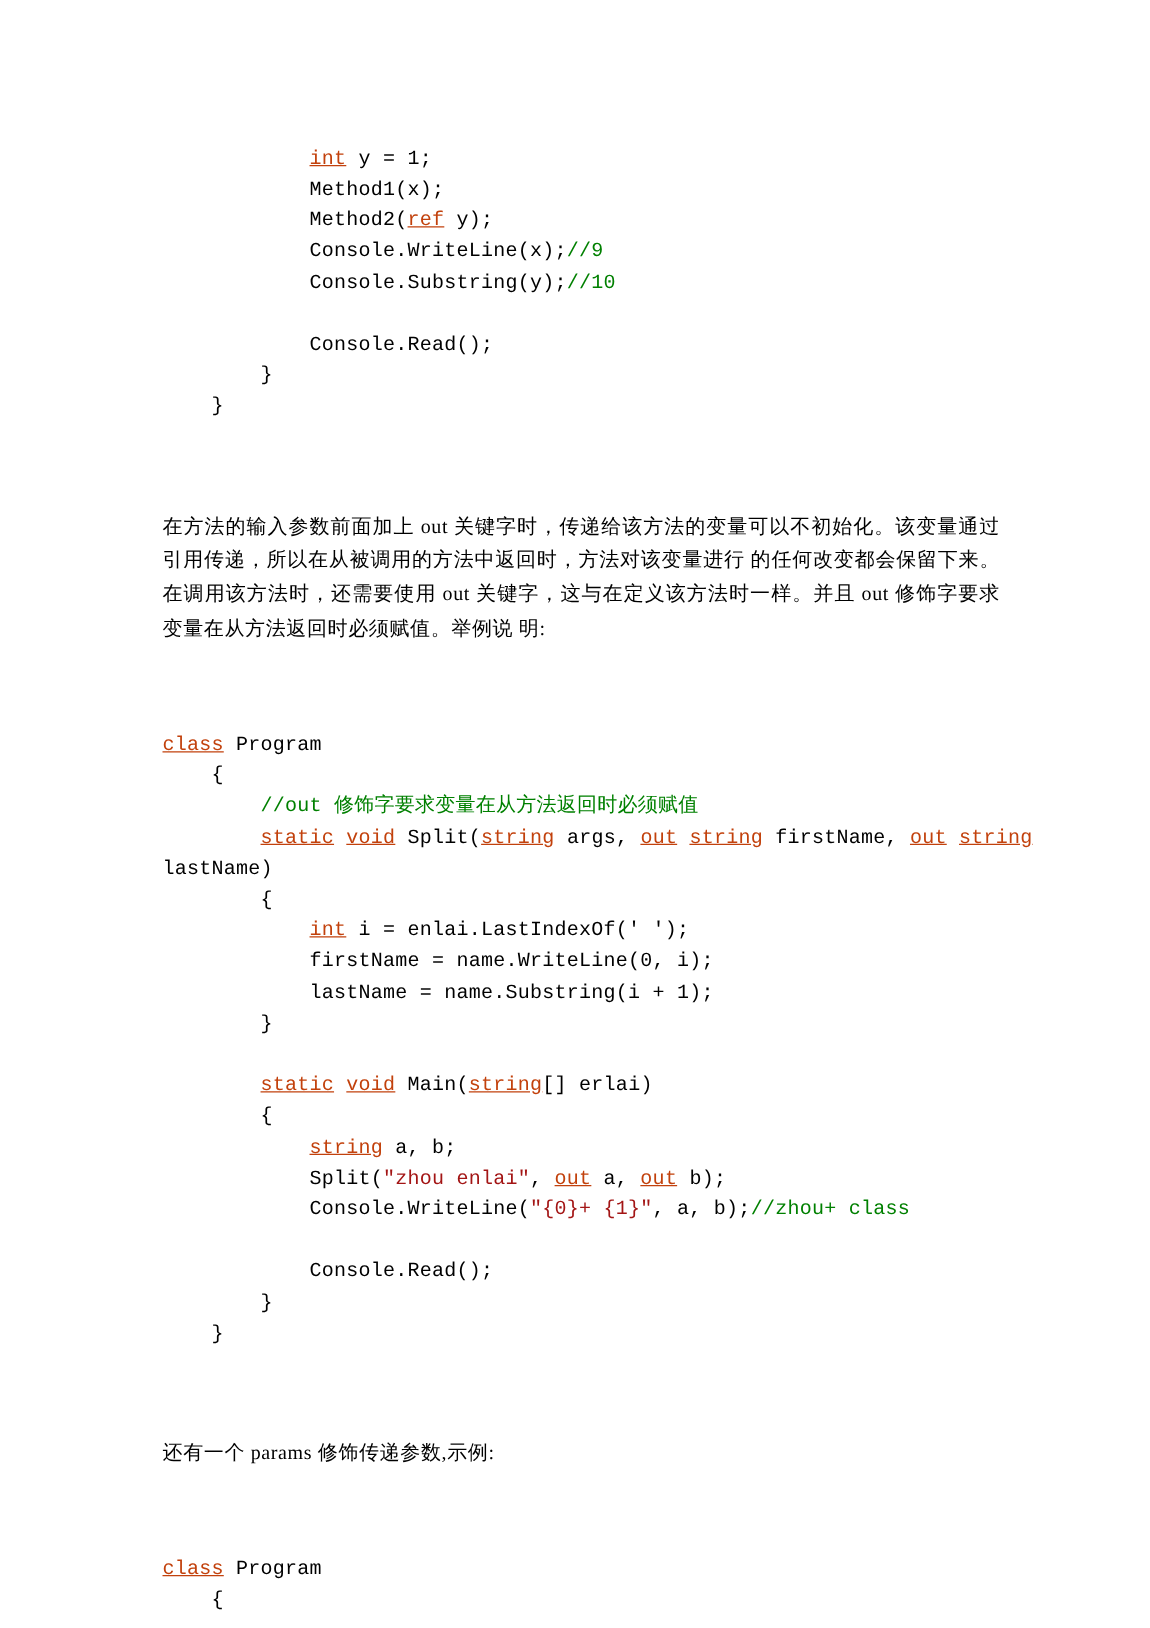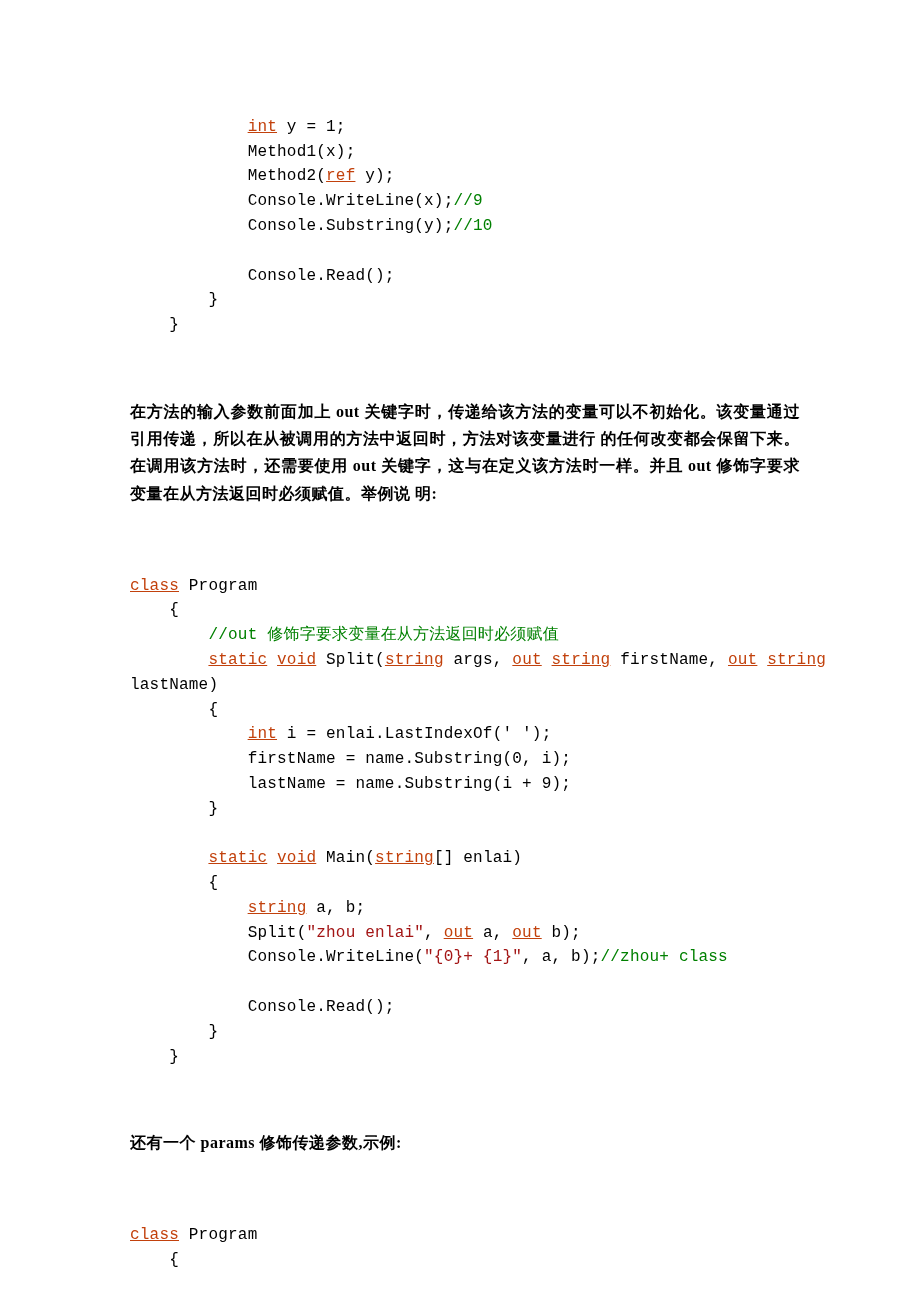--- a/index.html
+++ b/index.html
@@ -14,25 +14,24 @@
   }
   .code {
     font-family: "SimSun", "宋体", "Courier New", monospace;
     white-space: pre;
     letter-spacing: 0.2px;
   }
   .kw { color: #c2410c; text-decoration: underline; }
   .cm { color: #008000; }
   .str { color: #a31515; }
   .prose {
-    margin: 22px 0 22px 0;
+    margin: 32px 0 22px 0;
     text-align: justify;
     line-height: 1.7;
     letter-spacing: 0.5px;
-    font-weight: bold;
   }
   .gap { height: 20px; }
   .gap-big { height: 38px; }
 </style>
 </head>
 <body>
 
 <div class="code">
 <span>            </span><span class="kw">int</span><span> y = 1;</span>
 <span>            </span><span>Method1(x);</span>
@@ -52,25 +51,25 @@
 <div class="gap"></div>
 
 <div class="code">
 <span class="kw">class</span><span> Program</span>
 <span>    </span><span>{</span>
 <span>        </span><span class="cm">//out 修饰字要求变量在从方法返回时必须赋值</span>
 <span>        </span><span class="kw">static</span><span> </span><span class="kw">void</span><span> Split(</span><span class="kw">string</span><span> args, </span><span class="kw">out</span><span> </span><span class="kw">string</span><span> firstName, </span><span class="kw">out</span><span> </span><span class="kw">string</span>
 <span>lastName)</span>
 <span>        {</span>
 <span>            </span><span class="kw">int</span><span> i = enlai.LastIndexOf(' ');</span>
-<span>            </span><span>firstName = name.Substring(0, i);</span>
-<span>            </span><span>lastName = name.Substring(i + 9);</span>
+<span>            </span><span>firstName = name.WriteLine(0, i);</span>
+<span>            </span><span>lastName = name.Substring(i + 1);</span>
 <span>        </span><span>}</span>
 
-<span>        </span><span class="kw">static</span><span> </span><span class="kw">void</span><span> Main(</span><span class="kw">string</span><span>[] enlai)</span>
+<span>        </span><span class="kw">static</span><span> </span><span class="kw">void</span><span> Main(</span><span class="kw">string</span><span>[] erlai)</span>
 <span>        {</span>
 <span>            </span><span class="kw">string</span><span> a, b;</span>
 <span>            </span><span>Split(</span><span class="str">"zhou enlai"</span><span>, </span><span class="kw">out</span><span> a, </span><span class="kw">out</span><span> b);</span>
 <span>            </span><span>Console.WriteLine(</span><span class="str">"{0}+ {1}"</span><span>, a, b);</span><span class="cm">//zhou+ class</span>
 
 <span>            </span><span>Console.Read();</span>
 <span>        </span><span>}</span>
 <span>    </span><span>}</span>
 </div>
 

